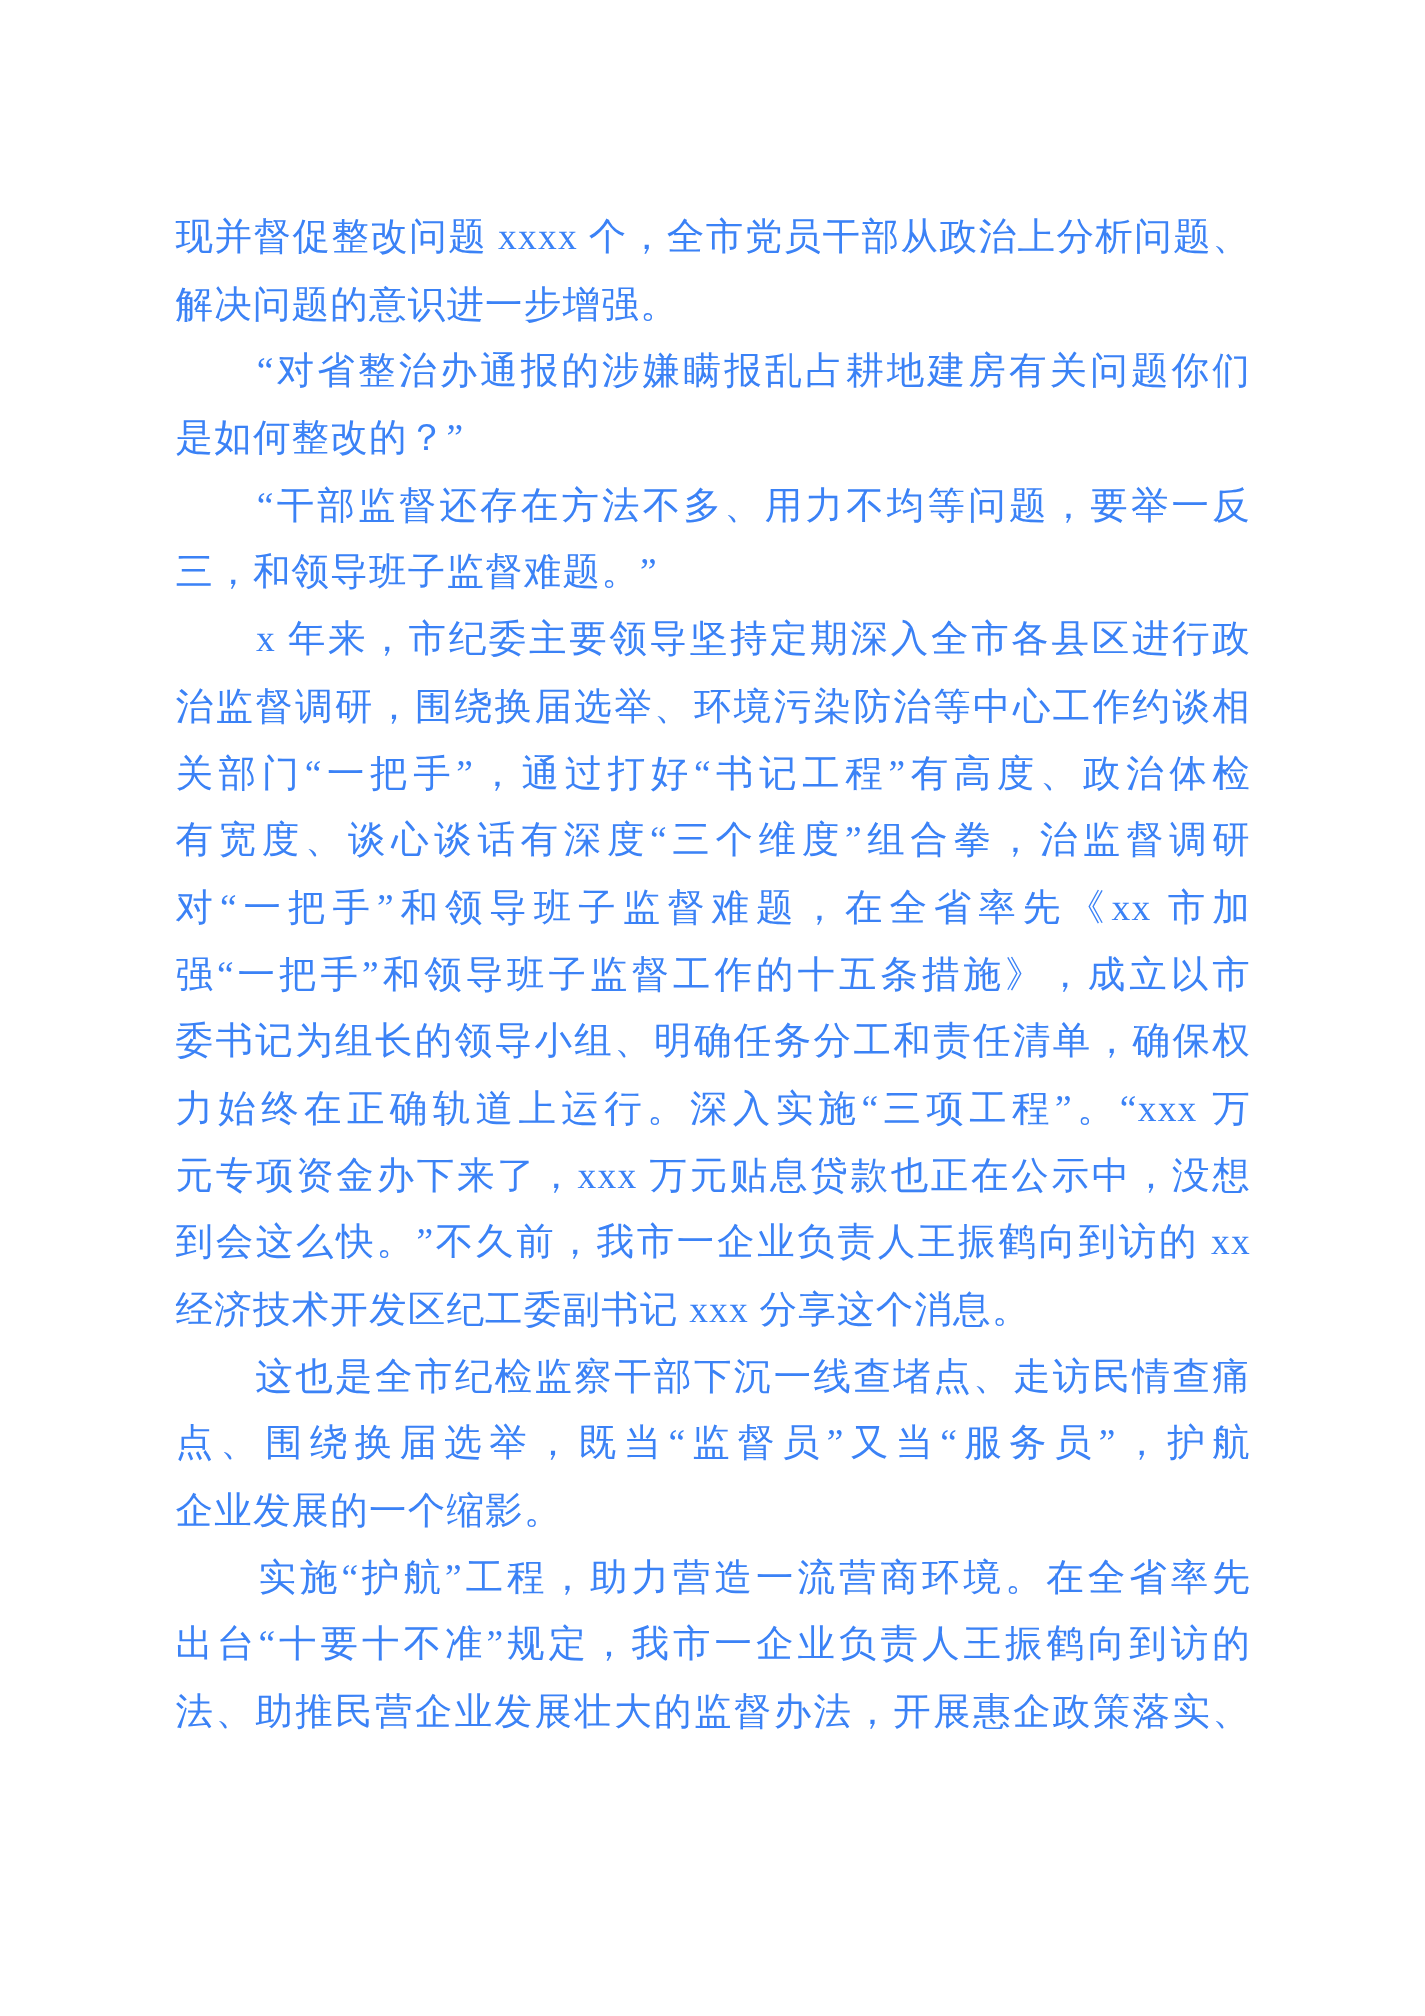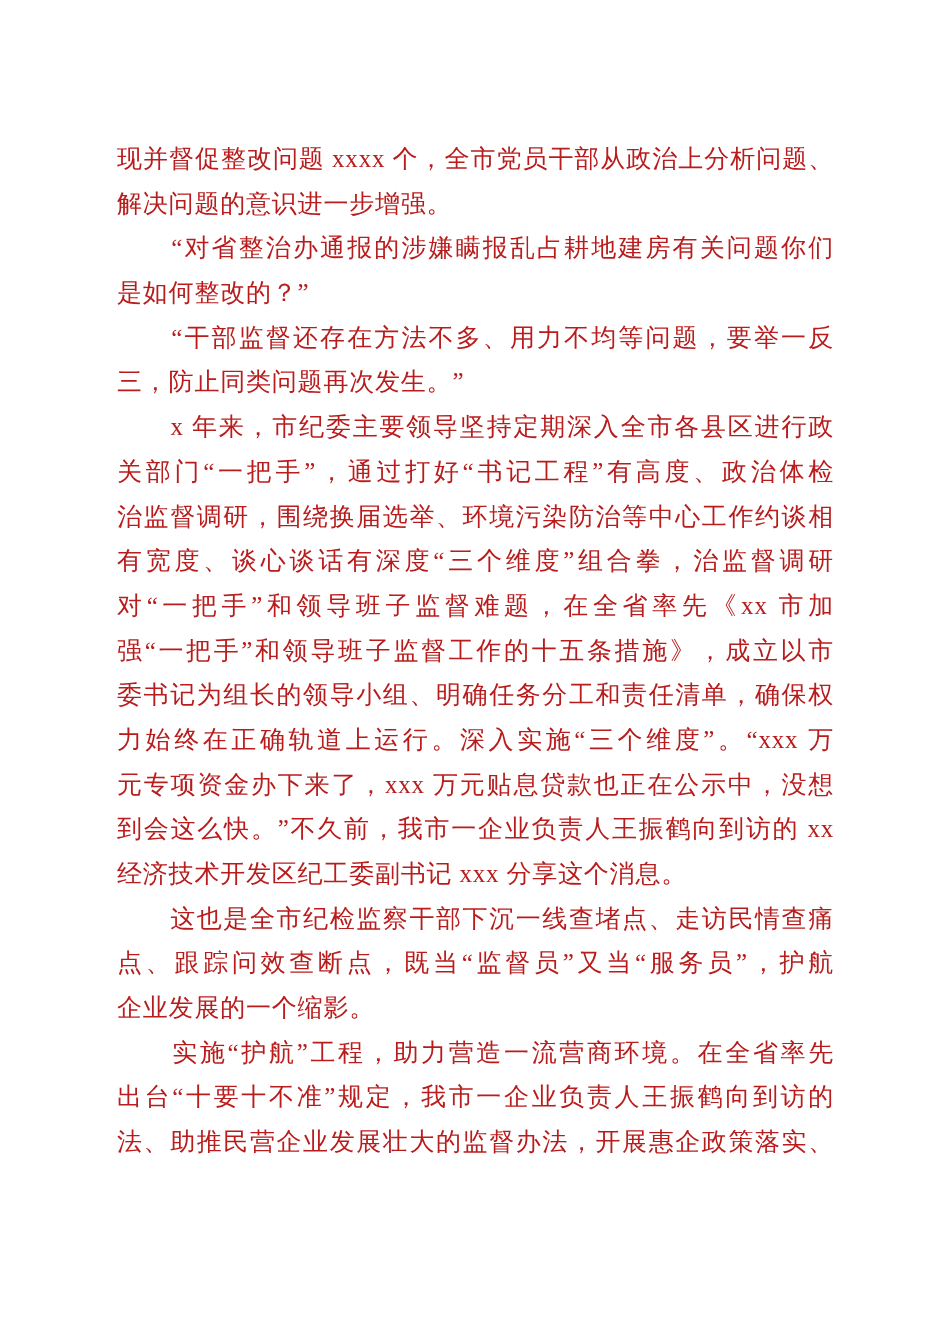--- a/index.html
+++ b/index.html
@@ -27,59 +27,59 @@
   }
   .line {
     font-size: 25px;
     letter-spacing: 0.8px;
     line-height: 44.7px;
     height: 44.7px;
     text-align: justify;
     text-align-last: justify;
     text-justify: inter-character;
     white-space: nowrap;
-    color: #b91c1c;
+    color: #3b82f6;
   }
   .line.para-end {
     text-align: center;
     text-align-last: left;
   }
 </style>
 </head>
 <body>
 
 <main class="page" style="background: rgb(255, 255, 255); color: rgb(0, 0, 0);">
     <div class="paragraph">
       <div class="line">现并督促整改问题 xxxx 个，全市党员干部从政治上分析问题、</div>
       <div class="line para-end">解决问题的意识进一步增强。</div>
     </div>
     <div class="paragraph">
       <div class="line">　　“对省整治办通报的涉嫌瞒报乱占耕地建房有关问题你们</div>
       <div class="line para-end">是如何整改的？”</div>
     </div>
     <div class="paragraph">
       <div class="line">　　“干部监督还存在方法不多、用力不均等问题，要举一反</div>
-      <div class="line para-end">三，防止同类问题再次发生。”</div>
+      <div class="line para-end">三，和领导班子监督难题。”</div>
     </div>
     <div class="paragraph">
       <div class="line">　　x 年来，市纪委主要领导坚持定期深入全市各县区进行政</div>
+      <div class="line">治监督调研，围绕换届选举、环境污染防治等中心工作约谈相</div>
       <div class="line">关部门“一把手”，通过打好“书记工程”有高度、政治体检</div>
-      <div class="line">治监督调研，围绕换届选举、环境污染防治等中心工作约谈相</div>
       <div class="line">有宽度、谈心谈话有深度“三个维度”组合拳，治监督调研</div>
       <div class="line">对“一把手”和领导班子监督难题，在全省率先《xx 市加</div>
       <div class="line">强“一把手”和领导班子监督工作的十五条措施》，成立以市</div>
       <div class="line">委书记为组长的领导小组、明确任务分工和责任清单，确保权</div>
-      <div class="line">力始终在正确轨道上运行。深入实施“三个维度”。“xxx 万</div>
+      <div class="line">力始终在正确轨道上运行。深入实施“三项工程”。“xxx 万</div>
       <div class="line">元专项资金办下来了，xxx 万元贴息贷款也正在公示中，没想</div>
       <div class="line">到会这么快。”不久前，我市一企业负责人王振鹤向到访的 xx</div>
       <div class="line para-end">经济技术开发区纪工委副书记 xxx 分享这个消息。</div>
     </div>
     <div class="paragraph">
       <div class="line">　　这也是全市纪检监察干部下沉一线查堵点、走访民情查痛</div>
-      <div class="line">点、跟踪问效查断点，既当“监督员”又当“服务员”，护航</div>
+      <div class="line">点、围绕换届选举，既当“监督员”又当“服务员”，护航</div>
       <div class="line para-end">企业发展的一个缩影。</div>
     </div>
     <div class="paragraph">
       <div class="line">　　实施“护航”工程，助力营造一流营商环境。在全省率先</div>
       <div class="line">出台“十要十不准”规定，我市一企业负责人王振鹤向到访的</div>
       <div class="line">法、助推民营企业发展壮大的监督办法，开展惠企政策落实、</div>
     </div>
   </main>
 
 </body></html>

